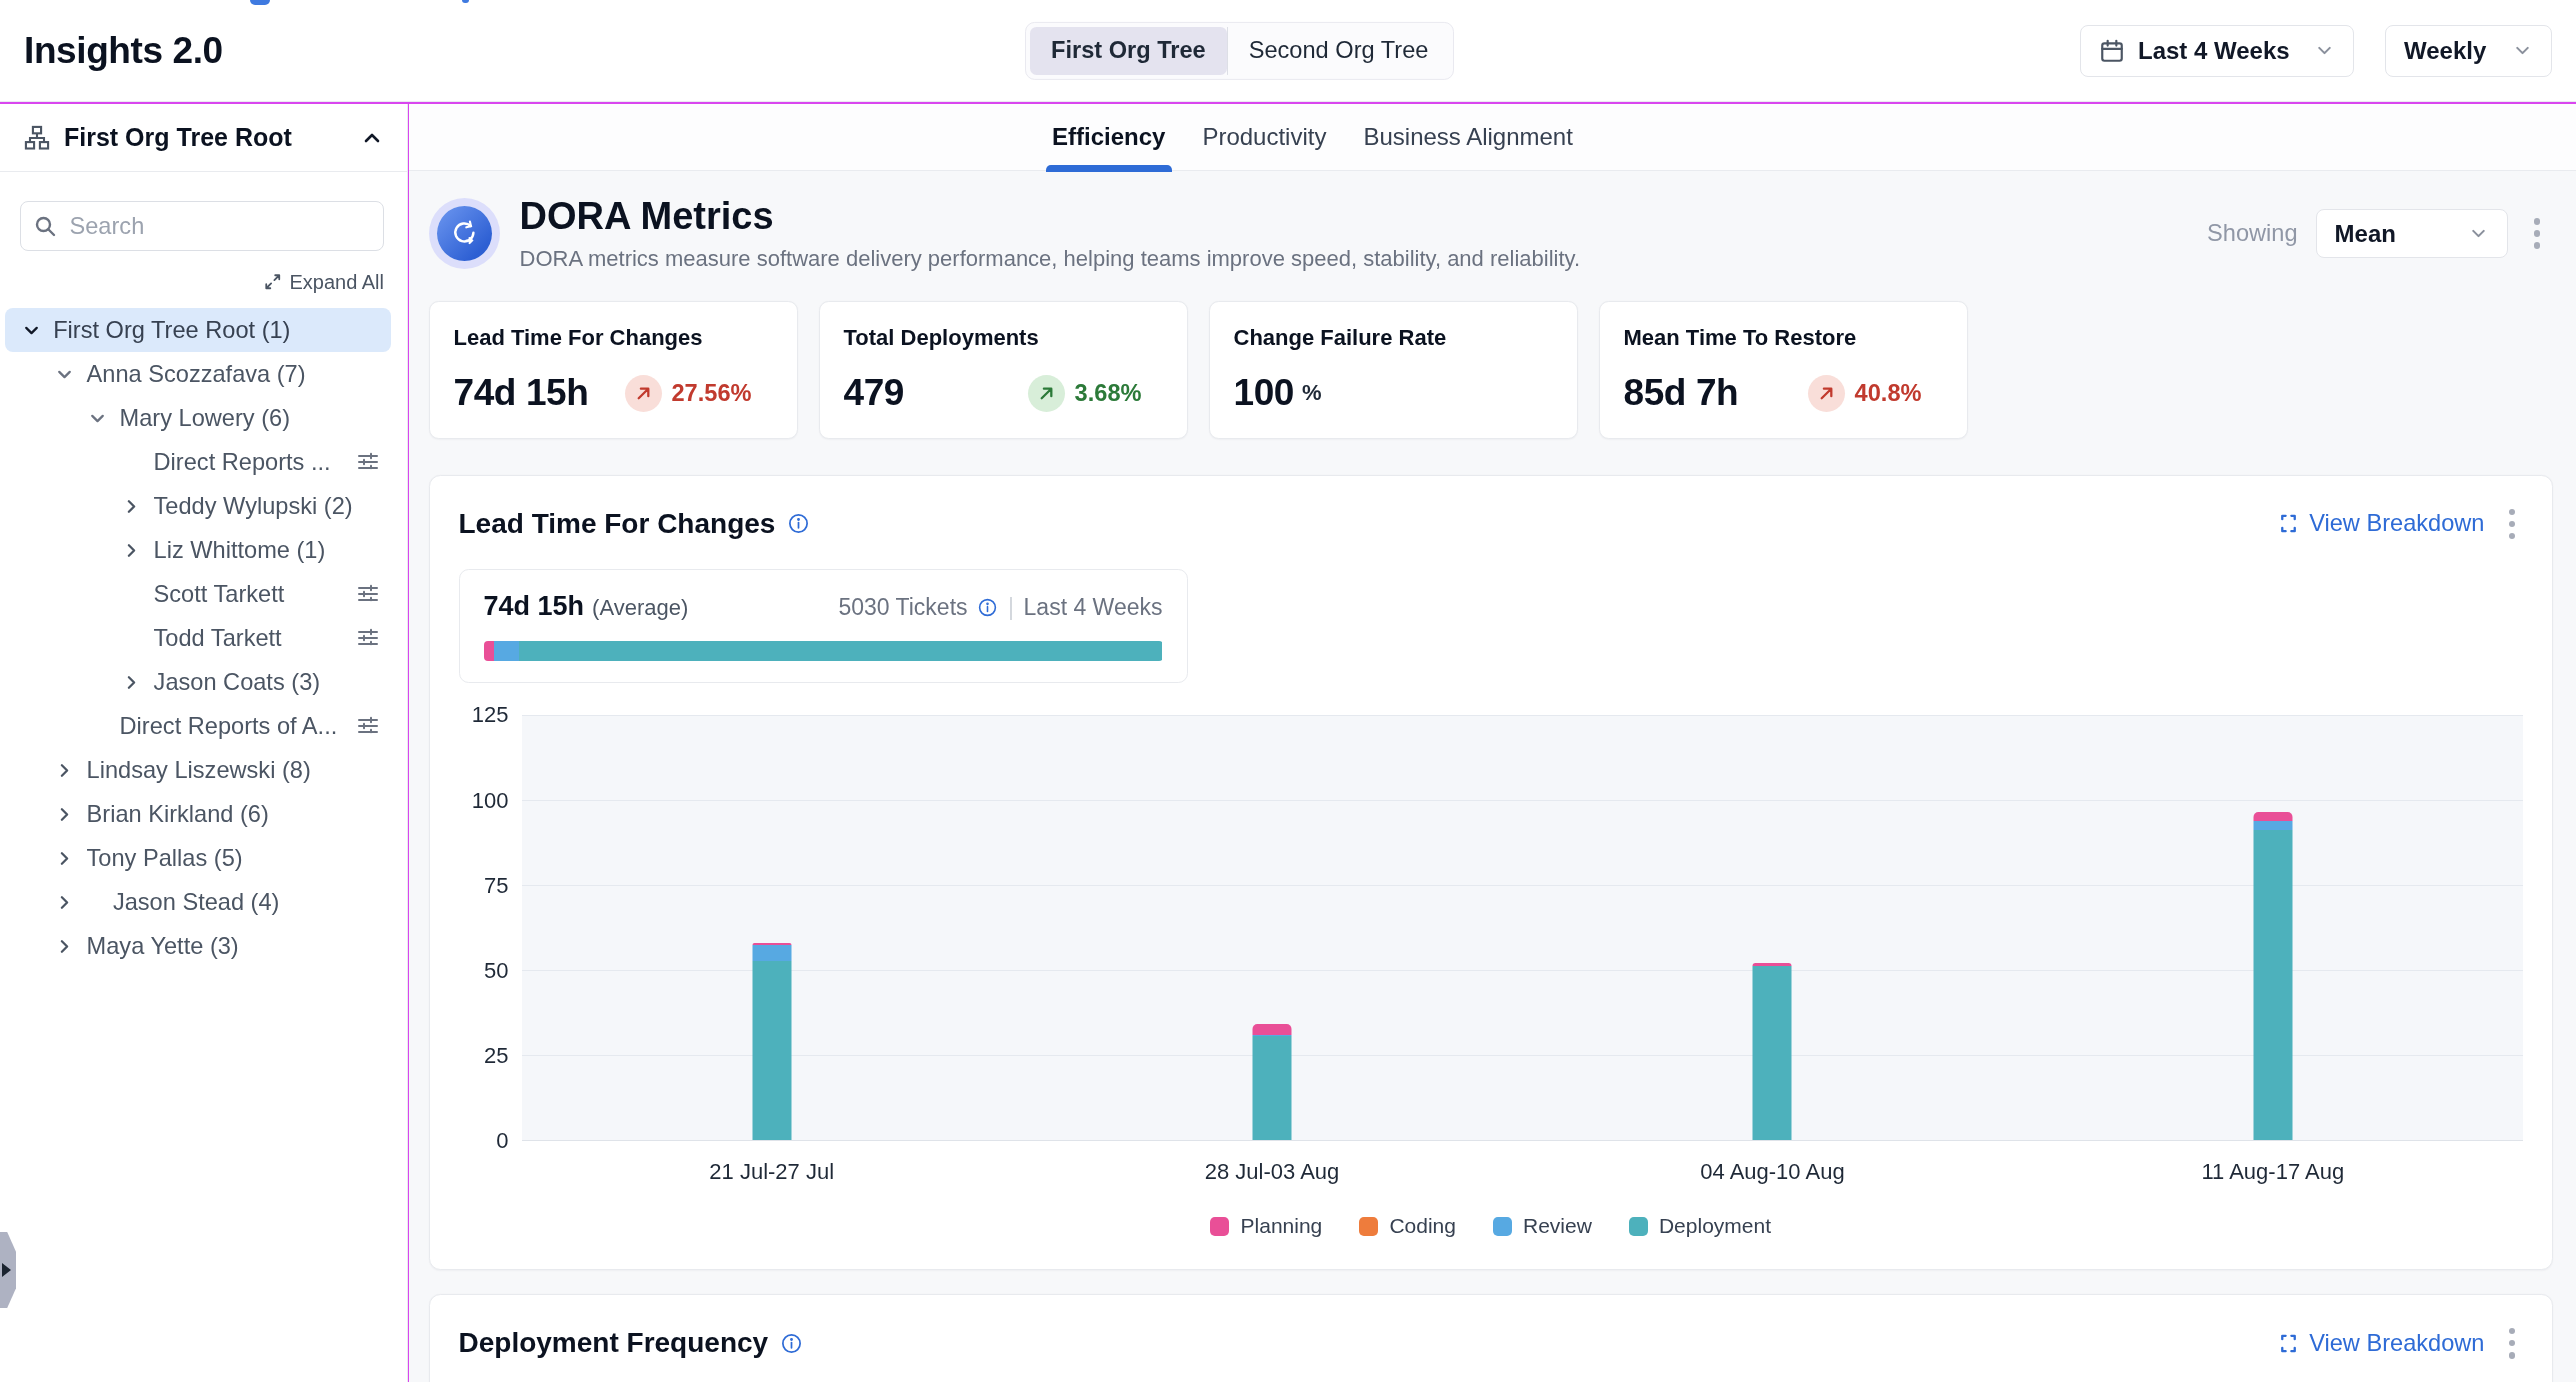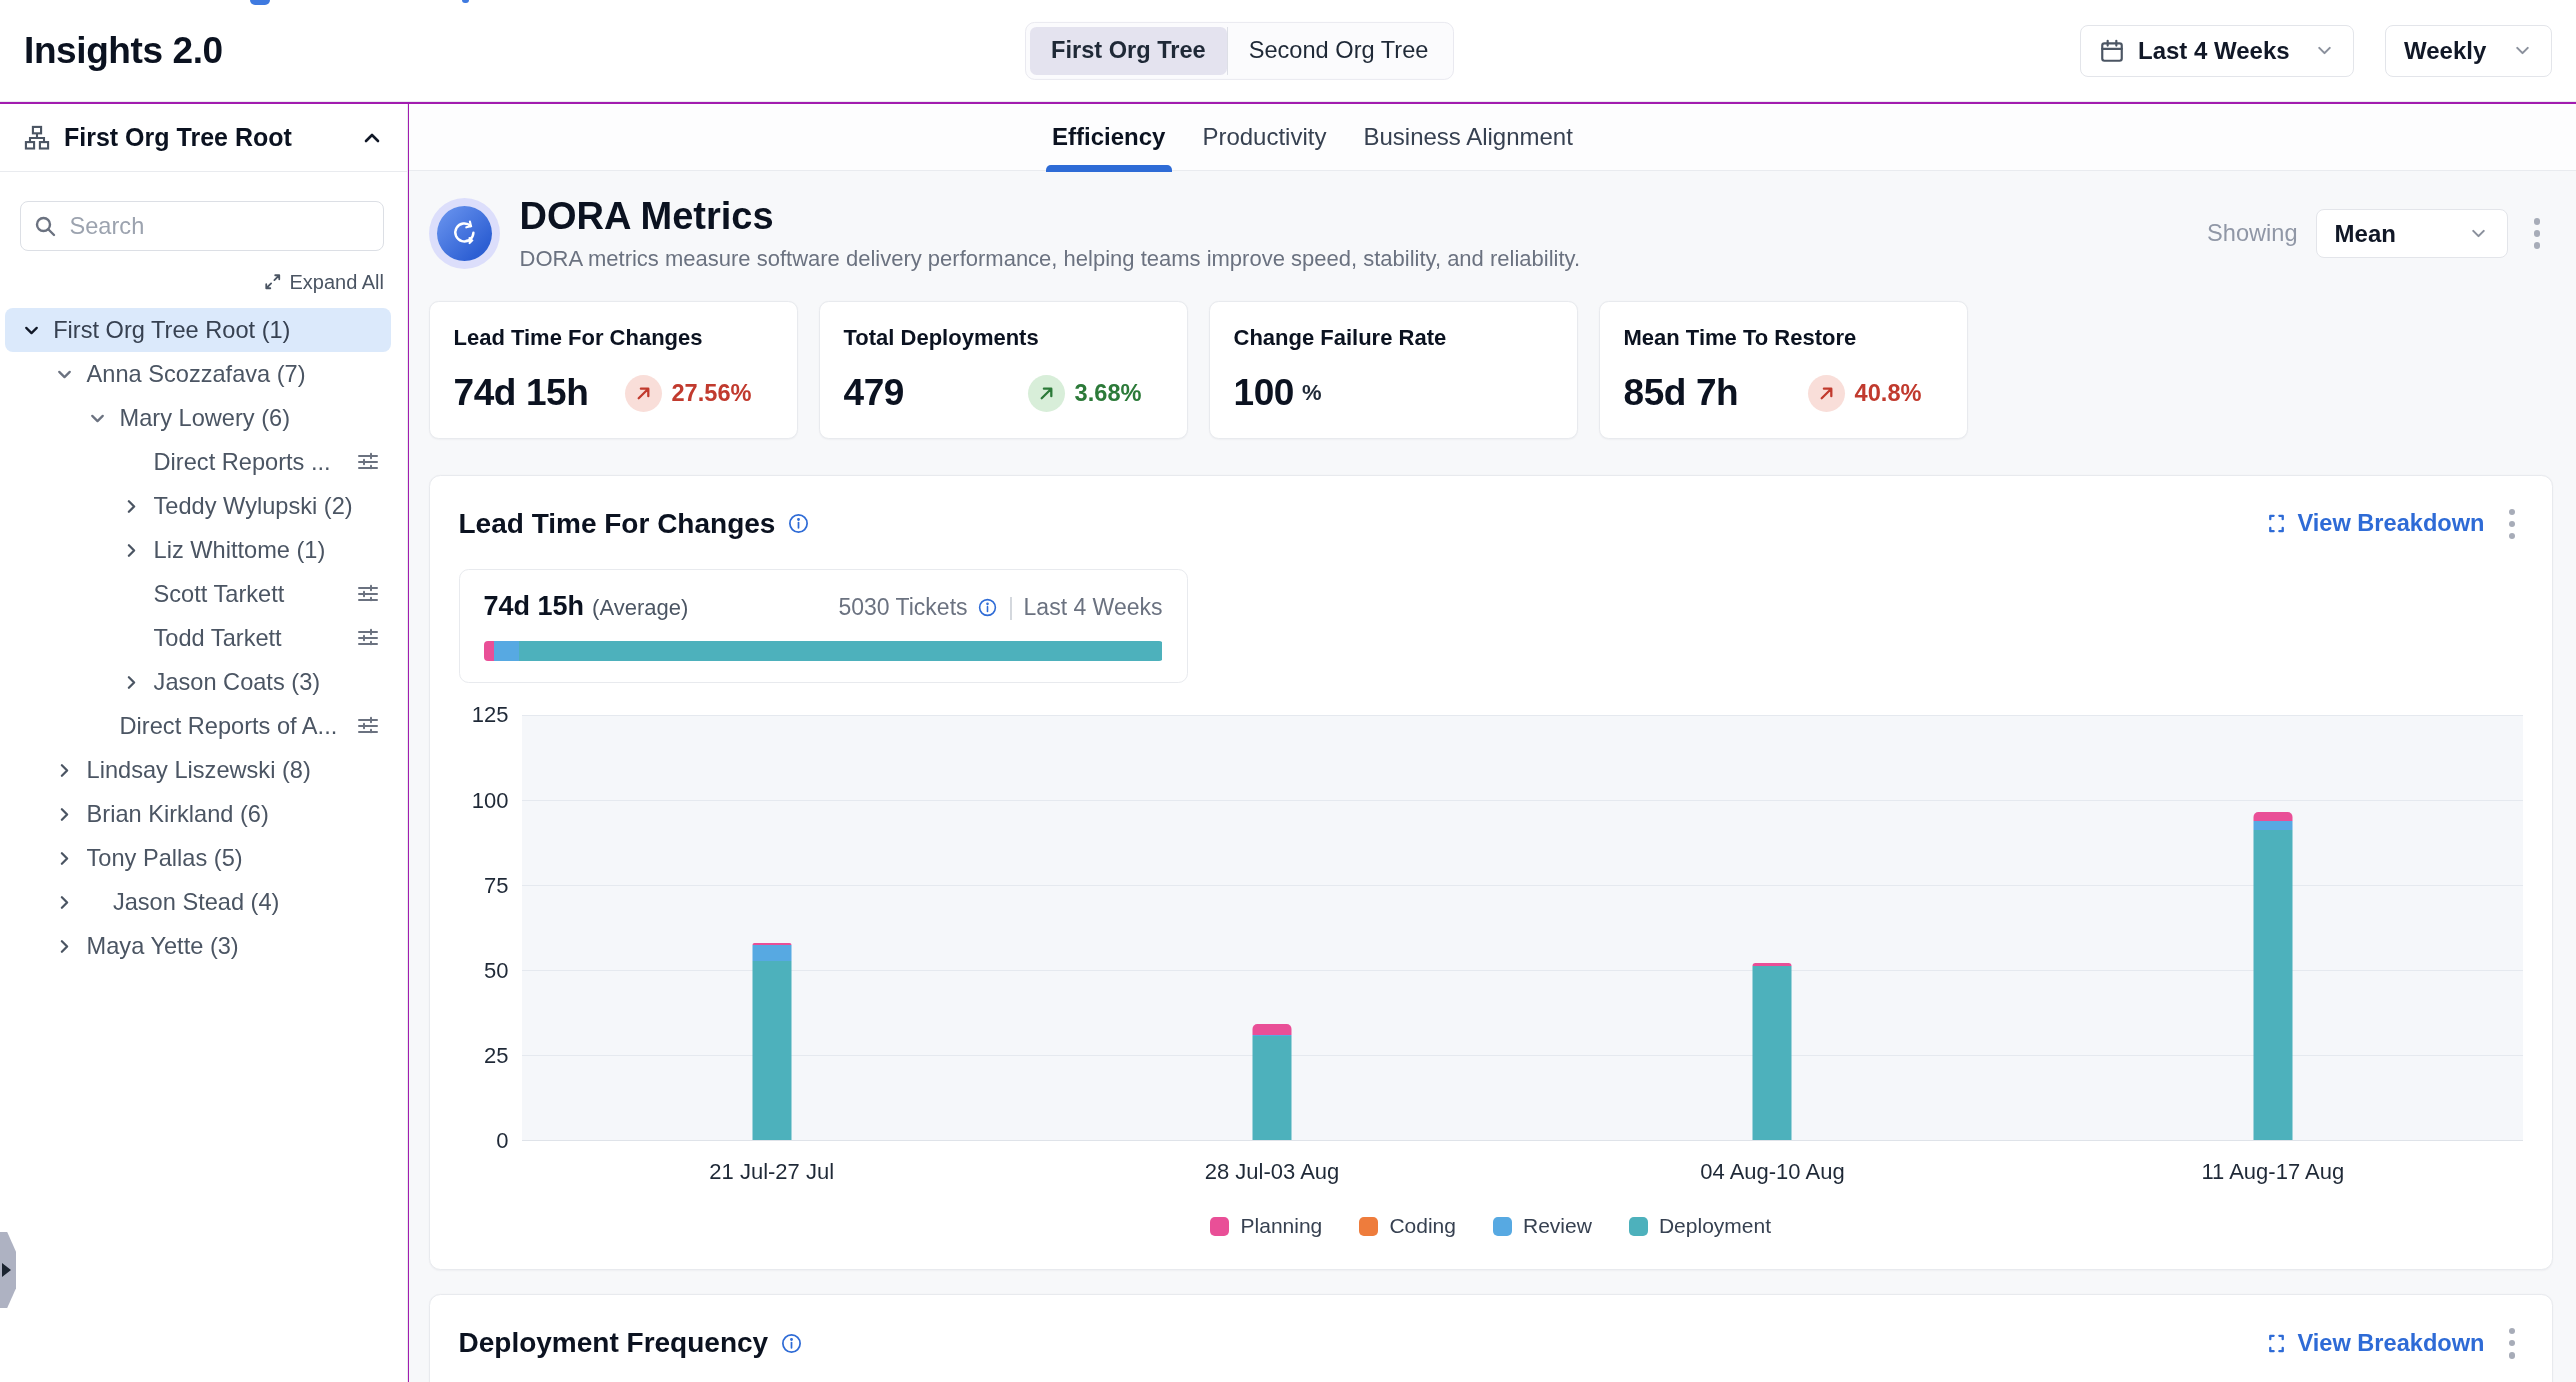--- a/index.html
+++ b/index.html
@@ -1,18 +1,18 @@
 <!DOCTYPE html>
 <html style="font-size:13px"><head>
 <meta charset="utf-8">
 <style>
   * { box-sizing: border-box; margin: 0; padding: 0; }
   html,body { width:2576px; height:1382px; overflow:hidden; }
   body { font-family:"Liberation Sans", sans-serif; background:#ffffff; color:#111827; }
-  .app { position:relative; width:2576px; height:1382px; background:#a21caf; }
+  .app { position:relative; width:2576px; height:1382px; background:#d946ef; }
 
   
   .topbar { position:absolute; left:0; top:0; right:0; height:102px; background:#fff;
             border-bottom:1.6px solid #e9ebef; }
   .app-title { position:absolute; left:24px; top:50%; transform:translateY(-50%);
                font-size:37px; font-weight:800; letter-spacing:-0.4px; color:#0b1220; }
   .blue-chip { position:absolute; top:0; background:#3f7ae0; border-radius:0 0 6.5px 6.5px; }
 
   .org-toggle { position:absolute; left:1025px; top:50%; transform:translateY(-50%);
                 display:inline-flex; align-items:stretch; background:#fbfbfd;
@@ -90,21 +90,21 @@
   .mcard .unit { font-size:22px; font-weight:600; color:#1f2937; margin-left:8px; }
   .mcard .badge { margin-left:auto; display:flex; align-items:center; gap:9.7px; }
   .mcard .bubble { width:37px; height:37px; border-radius:50%; display:flex; align-items:center; justify-content:center; }
   .mcard .pct { font-size:23.6px; font-weight:800; }
 
   .panel { background:#fff; border:1.6px solid #e8eaee; border-radius:11.4px; margin-top:36px;
            padding:26px 29px; box-shadow:0 0.8px 1.6px rgba(16,24,40,.04); }
   .panel-head { display:flex; align-items:center; }
   .panel-title { font-size:28px; font-weight:800; color:#0b1220; display:flex; align-items:center; gap:11.4px; }
   .panel-right { margin-left:auto; display:flex; align-items:center; gap:16px; }
-  .view-bd { display:flex; align-items:center; gap:9.7px; color:#2e6bd6; font-size:23.6px; font-weight:700; cursor:pointer; }
+  .view-bd { display:flex; align-items:center; gap:9.7px; color:#2e6bd6; font-size:23.6px; font-weight:400; cursor:pointer; }
 
   .avg-card { margin-top:23px; width:729px; border:1.6px solid #e8eaee; border-radius:9.7px; padding:21px 24px; }
   .avg-top { display:flex; align-items:baseline; }
   .avg-val { font-size:27px; font-weight:800; color:#0b1220; }
   .avg-lbl { font-size:22px; color:#4b5563; margin-left:8px; }
   .avg-meta { margin-left:auto; display:flex; align-items:center; gap:9.7px; font-size:23px; color:#6b7280; }
   .avg-meta .pipe { color:#d1d5db; }
   .avg-bar { margin-top:19.5px; height:20px; border-radius:4px; overflow:hidden; display:flex; }
   .avg-bar i { height:100%; }
 

